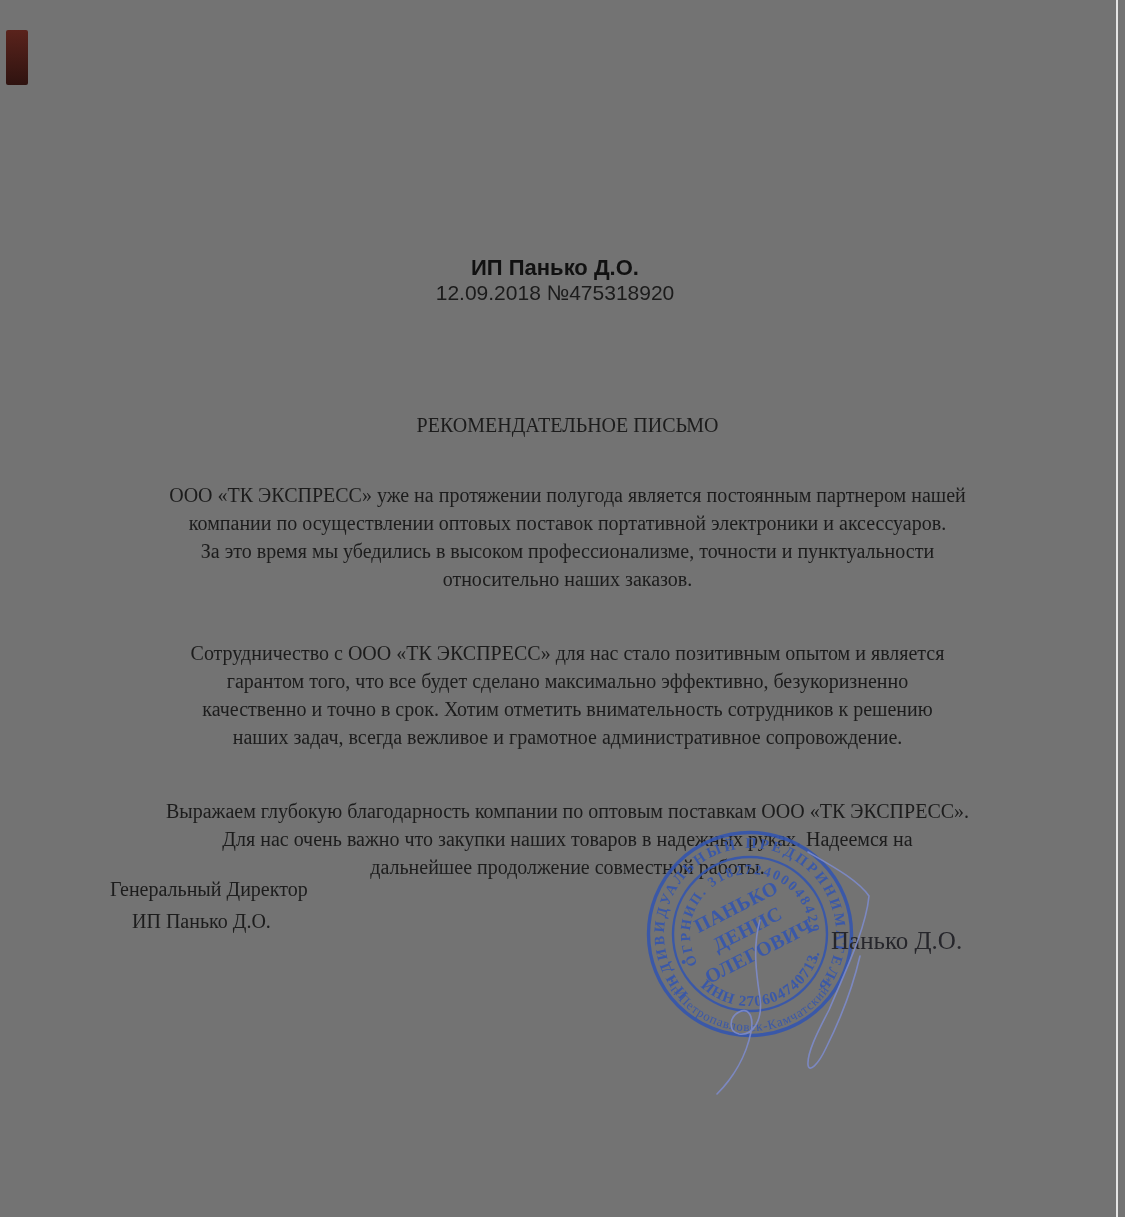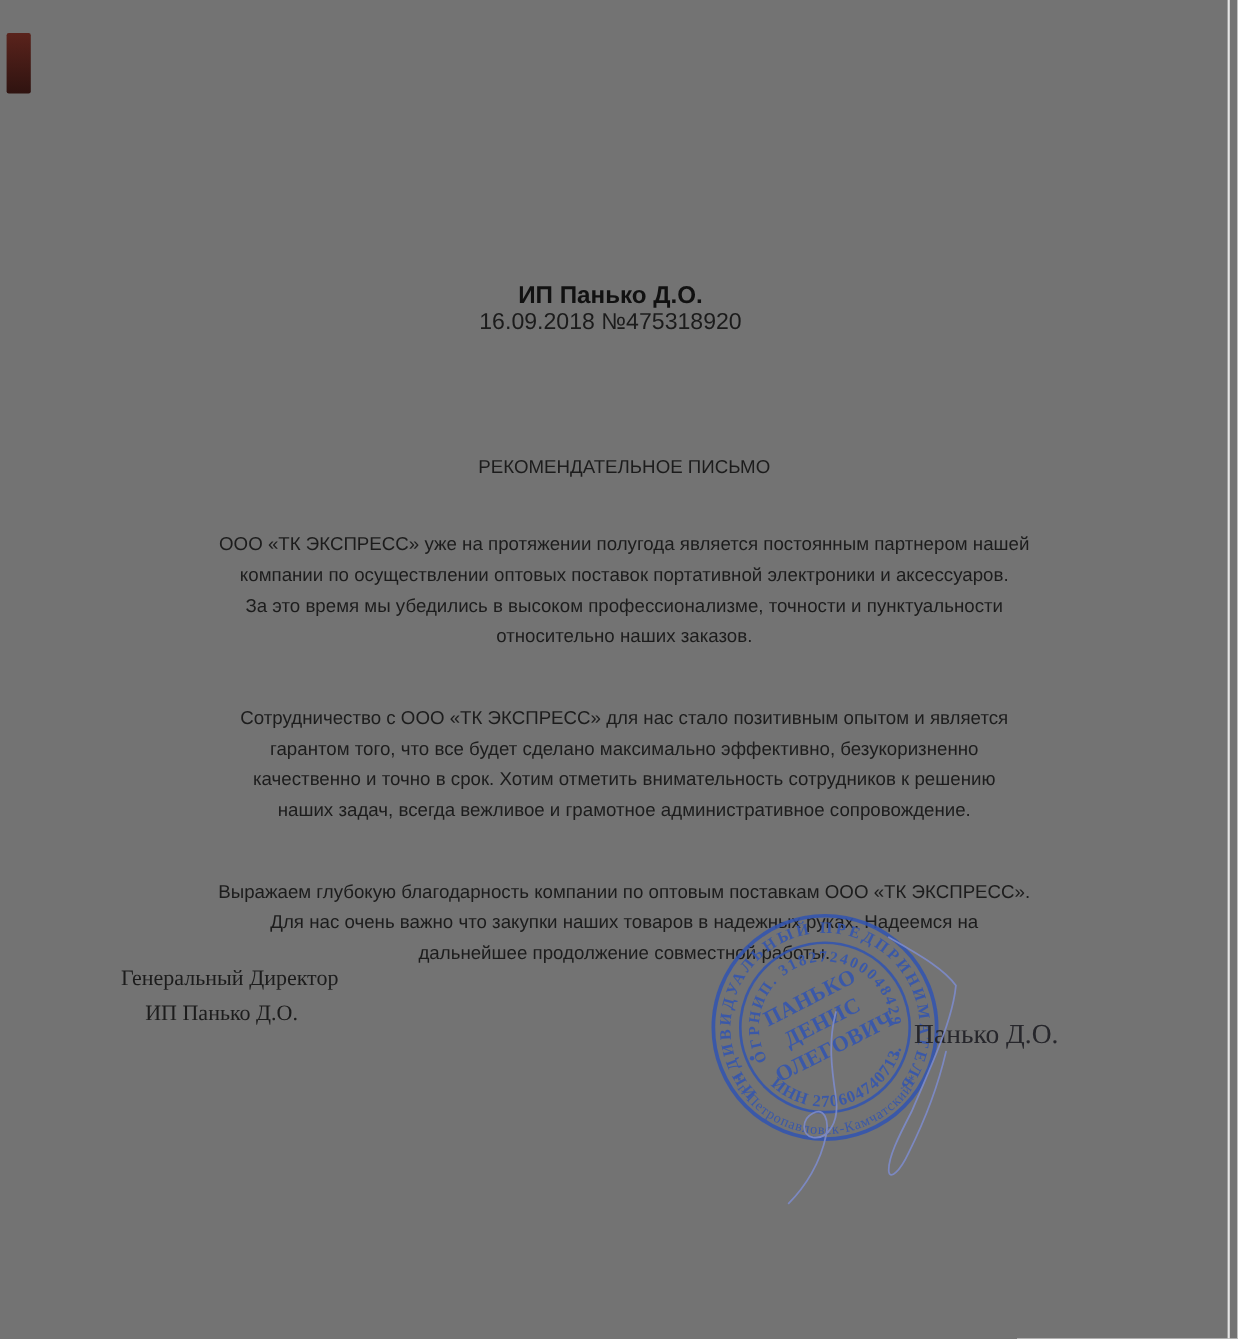--- a/index.html
+++ b/index.html
@@ -15,21 +15,21 @@
   .scan-edge{
     position:absolute;left:1116px;top:0;width:2px;height:1217px;background:#e4e4e4;
   }
   .letterhead{
     position:absolute;left:0;top:256px;width:1110px;text-align:center;
     color:#1b1b1b;line-height:24.5px;font-size:21px;
   }
   .letterhead .company{font-weight:bold;font-size:22px;color:#111;}
   .letter-body{
     position:absolute;left:85px;top:383px;width:965px;text-align:center;
-    font-family:Liberation Sans, sans-serif;font-size:17px;line-height:28px;
+    font-family:Liberation Serif, serif;font-size:20px;line-height:28px;
     color:#1c1c1c;white-space:pre-line;
   }
   .letter-body .para{margin:18px 0 0 0;}
   .letter-body .title{margin:0;}
   .signoff{
     position:absolute;left:110px;top:873px;
     font-family:"Liberation Serif",serif;font-size:20px;line-height:32px;color:#1c1c1c;
   }
   .signoff .signoff-name{padding-left:22px;}
   .stamp-svg{position:absolute;left:645px;top:829px;width:210px;height:210px;}
@@ -43,21 +43,21 @@
 </head>
 <body>
 
 <div class="page">
 
   <div class="corner-mark"></div>
   <div class="scan-edge"></div>
 
   <div class="letterhead">
     <div class="company">ИП Панько Д.О.</div>
-    <div class="date-number">16.09.2018 №475318920</div>
+    <div class="date-number">12.09.2018 №475318920</div>
   </div>
 
   <div class="letter-body">
     <div class="title">РЕКОМЕНДАТЕЛЬНОЕ ПИСЬМО</div>
     <div class="para" style="margin-top:14px;">ООО «ТК ЭКСПРЕСС» уже на протяжении полугода является постоянным партнером нашей
 компании по осуществлении оптовых поставок портативной электроники и аксессуаров.
 За это время мы убедились в высоком профессионализме, точности и пунктуальности
 относительно наших заказов.</div>
     <div class="para">Сотрудничество с ООО «ТК ЭКСПРЕСС» для нас стало позитивным опытом и является
 гарантом того, что все будет сделано максимально эффективно, безукоризненно

